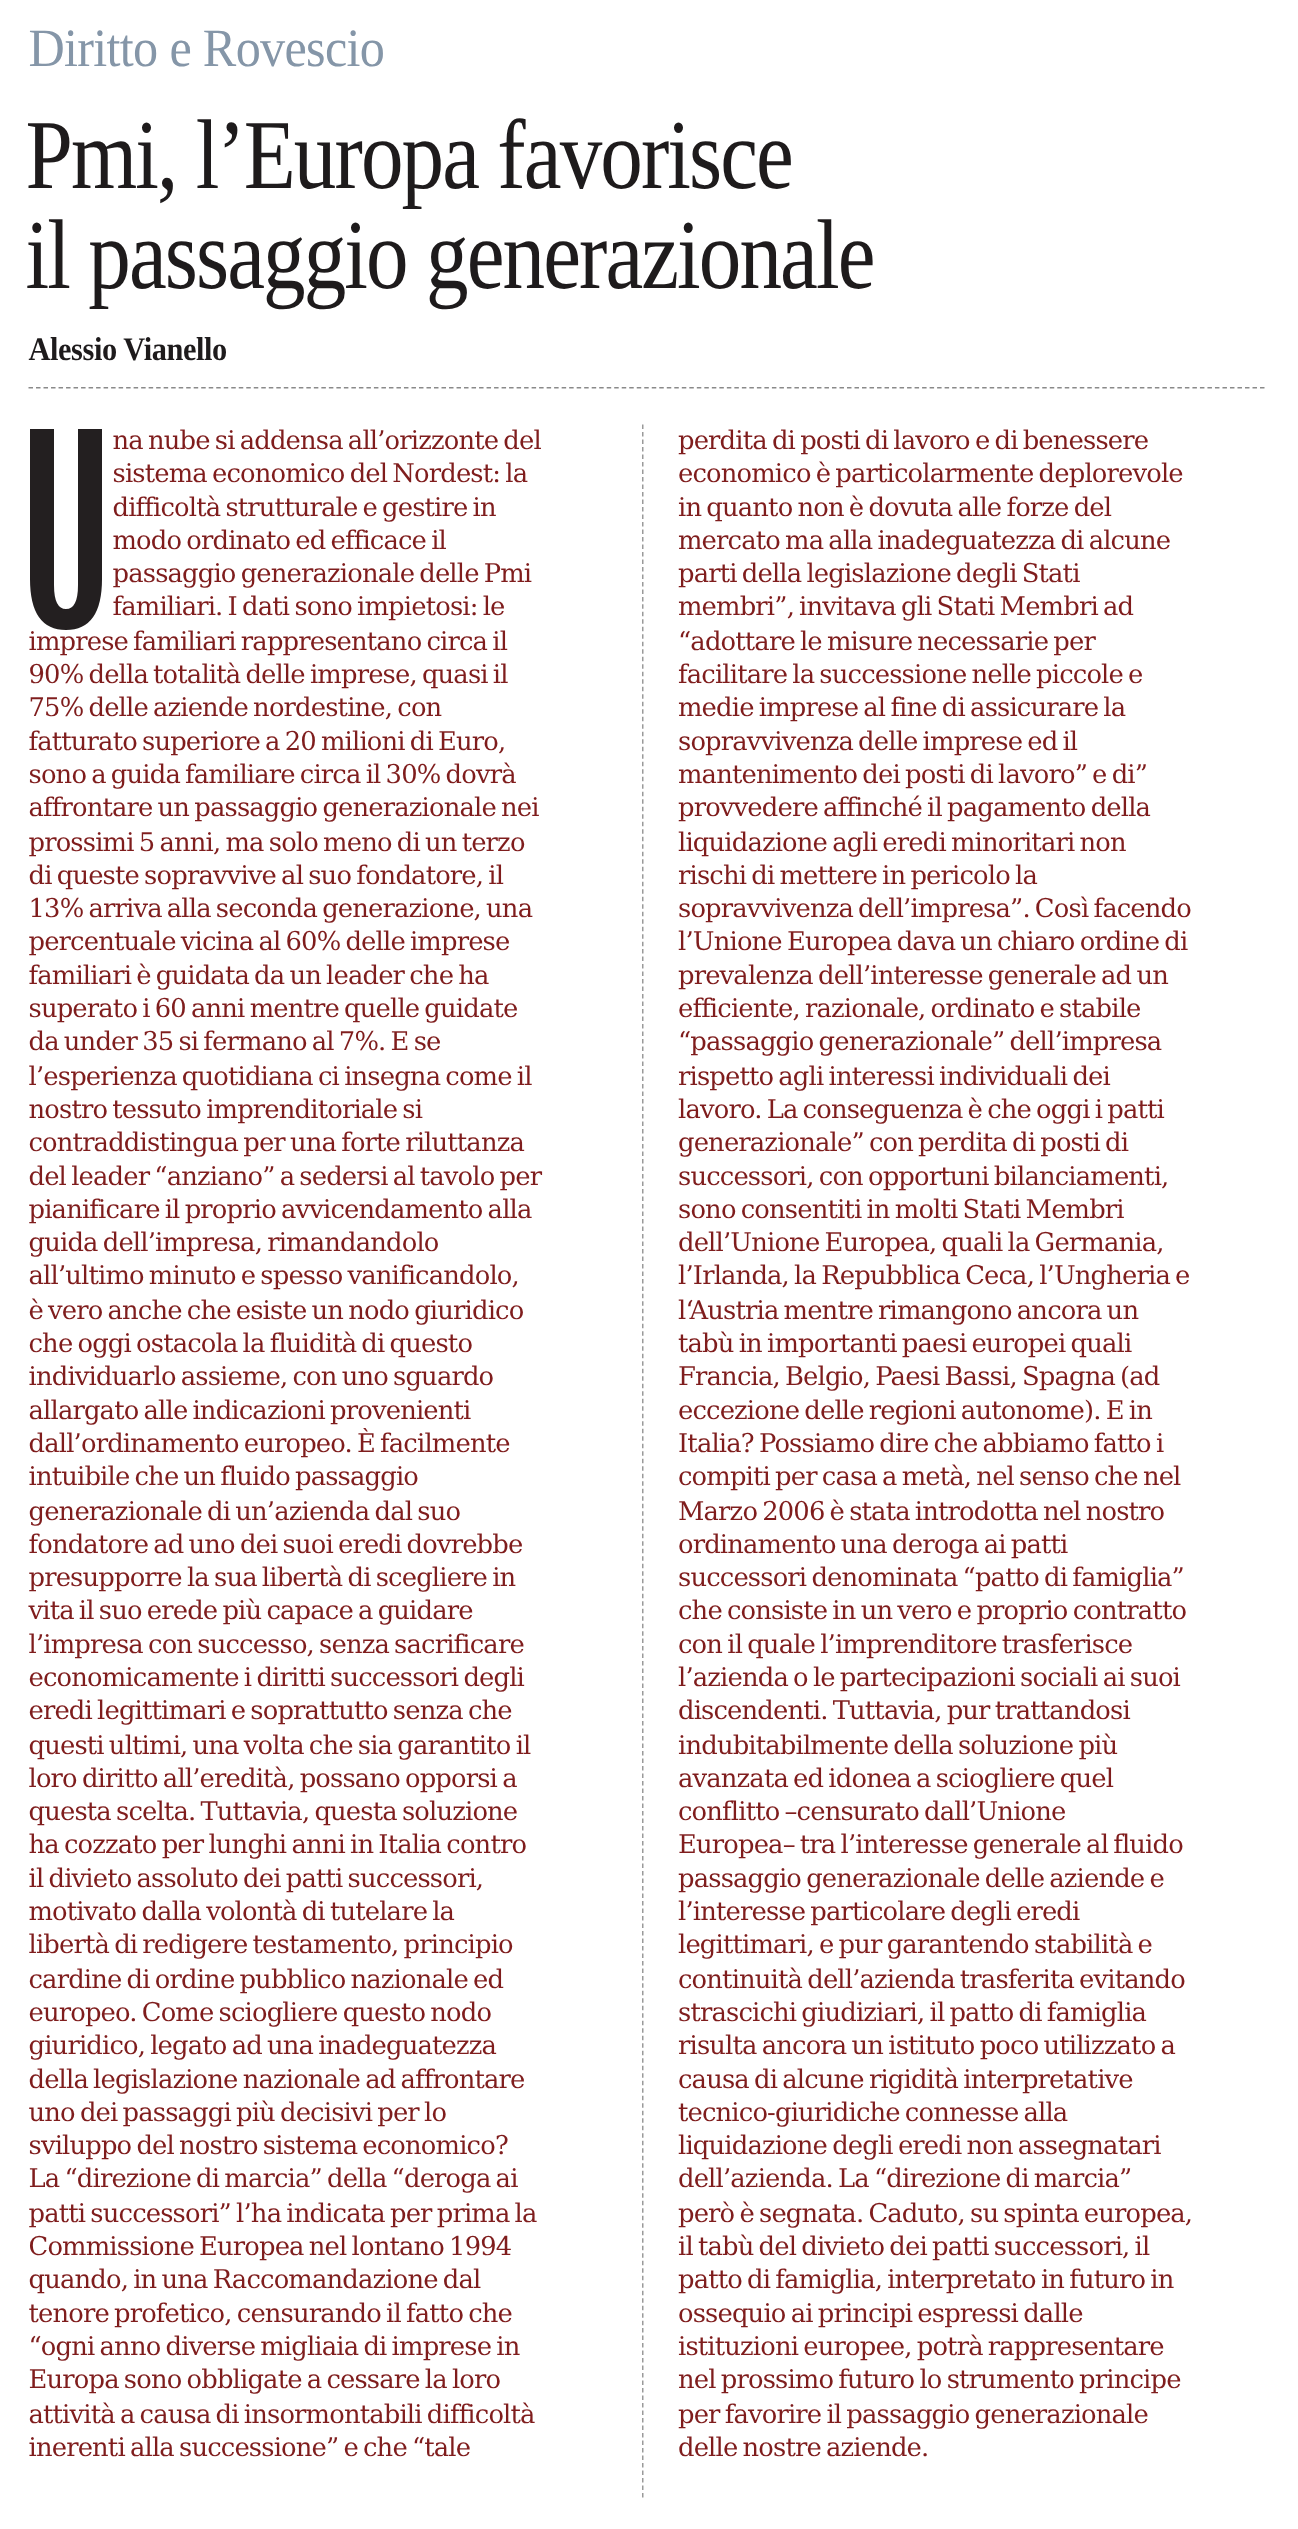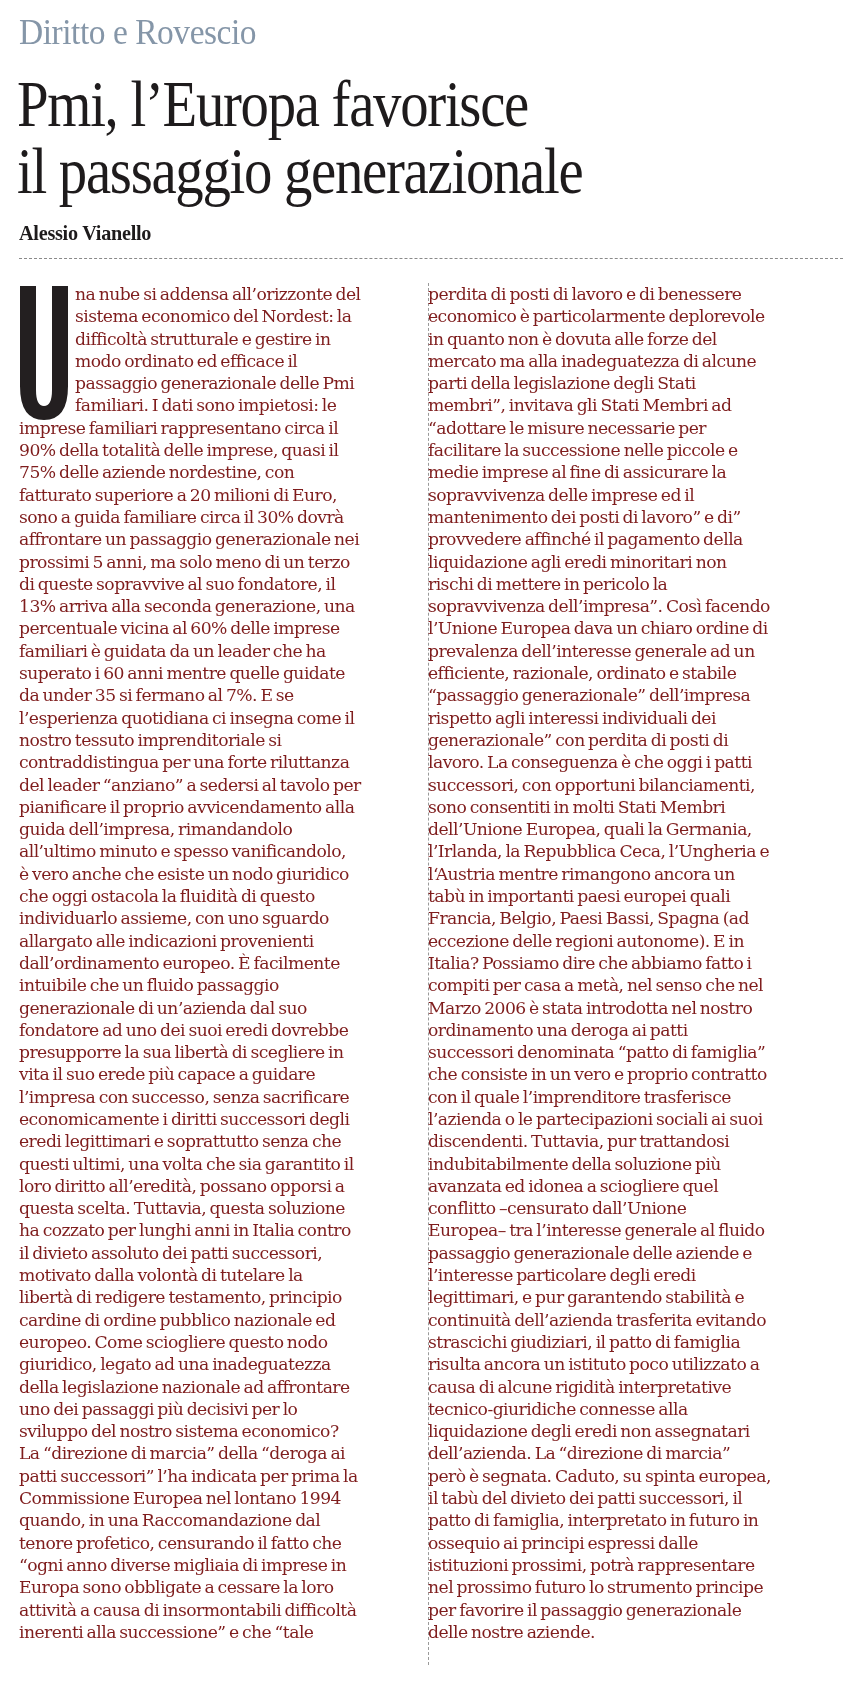--- a/index.html
+++ b/index.html
@@ -4,21 +4,21 @@
 <style>
   html, body { margin: 0; padding: 0; background: #ffffff; }
   body { width: 865px; height: 1686px; position: relative; overflow: hidden; font-family: "DejaVu Serif", "Liberation Serif", serif; color: #231f20; }
   .kicker { position: absolute; left: 19px; top: 10px; font-family: "Liberation Serif", serif; font-size: 36px; line-height: 44px; color: #8596a8; letter-spacing: -0.5px; transform: scaleX(0.93); transform-origin: left top; white-space: nowrap; }
   .headline { position: absolute; left: 17px; top: 70px; margin: 0; font-family: "Liberation Serif", serif; font-weight: normal; font-size: 66px; line-height: 67px; color: #1e1b1c; letter-spacing: -1.5px; transform: scaleX(0.86); transform-origin: left top; white-space: nowrap; }
   .headline .hl-line { display: block; }
   .byline { position: absolute; left: 19px; top: 220px; font-family: "Liberation Serif", serif; font-weight: bold; font-size: 22px; line-height: 26px; color: #1e1b1c; letter-spacing: -0.3px; transform: scaleX(0.92); transform-origin: left top; white-space: nowrap; }
   .rule { position: absolute; left: 19px; top: 258px; width: 824px; height: 0; border-top: 1px dashed #8a8a8a; }
   .col { position: absolute; top: 283px; font-family: "DejaVu Serif", serif; font-size: 17.2px; line-height: 22.3px; color: #7f1d1d; letter-spacing: -0.55px; word-spacing: -1.5px; }
   .col-left { left: 19px; width: 400px; }
-  .col-right { left: 428px; width: 400px; }
+  .col-right { left: 452px; width: 400px; }
   .col .ln { display: block; white-space: nowrap; height: 22.3px; }
   .col .ln.indent { padding-left: 56px; }
   .divider { position: absolute; left: 428px; top: 283px; height: 1382px; width: 0; border-left: 1px dashed #9a9a9a; }
   .dropcap { position: absolute; left: 20px; top: 286px; width: 48px; height: 134px; }
   .dropcap svg { display: block; }
 </style>
 </head>
 <body>
 
 <div class="kicker">Diritto e Rovescio</div>
@@ -117,22 +117,22 @@
     <span class="ln">mantenimento dei posti di lavoro” e di”</span>
     <span class="ln">provvedere affinché il pagamento della</span>
     <span class="ln">liquidazione agli eredi minoritari non</span>
     <span class="ln">rischi di mettere in pericolo la</span>
     <span class="ln">sopravvivenza dell’impresa”. Così facendo</span>
     <span class="ln">l’Unione Europea dava un chiaro ordine di</span>
     <span class="ln">prevalenza dell’interesse generale ad un</span>
     <span class="ln">efficiente, razionale, ordinato e stabile</span>
     <span class="ln">“passaggio generazionale” dell’impresa</span>
     <span class="ln">rispetto agli interessi individuali dei</span>
+    <span class="ln">lavoro. La conseguenza è che oggi i patti</span>
     <span class="ln">generazionale” con perdita di posti di</span>
-    <span class="ln">lavoro. La conseguenza è che oggi i patti</span>
     <span class="ln">successori, con opportuni bilanciamenti,</span>
     <span class="ln">sono consentiti in molti Stati Membri</span>
     <span class="ln">dell’Unione Europea, quali la Germania,</span>
     <span class="ln">l’Irlanda, la Repubblica Ceca, l’Ungheria e</span>
     <span class="ln">l‘Austria mentre rimangono ancora un</span>
     <span class="ln">tabù in importanti paesi europei quali</span>
     <span class="ln">Francia, Belgio, Paesi Bassi, Spagna (ad</span>
     <span class="ln">eccezione delle regioni autonome). E in</span>
     <span class="ln">Italia? Possiamo dire che abbiamo fatto i</span>
     <span class="ln">compiti per casa a metà, nel senso che nel</span>
@@ -154,17 +154,17 @@
     <span class="ln">strascichi giudiziari, il patto di famiglia</span>
     <span class="ln">risulta ancora un istituto poco utilizzato a</span>
     <span class="ln">causa di alcune rigidità interpretative</span>
     <span class="ln">tecnico-giuridiche connesse alla</span>
     <span class="ln">liquidazione degli eredi non assegnatari</span>
     <span class="ln">dell’azienda. La “direzione di marcia”</span>
     <span class="ln">però è segnata. Caduto, su spinta europea,</span>
     <span class="ln">il tabù del divieto dei patti successori, il</span>
     <span class="ln">patto di famiglia, interpretato in futuro in</span>
     <span class="ln">ossequio ai principi espressi dalle</span>
-    <span class="ln">istituzioni prossimi, potrà rappresentare</span>
+    <span class="ln">istituzioni europee, potrà rappresentare</span>
     <span class="ln">nel prossimo futuro lo strumento principe</span>
     <span class="ln">per favorire il passaggio generazionale</span>
     <span class="ln">delle nostre aziende.</span>
   </div>
 
 </body></html>

